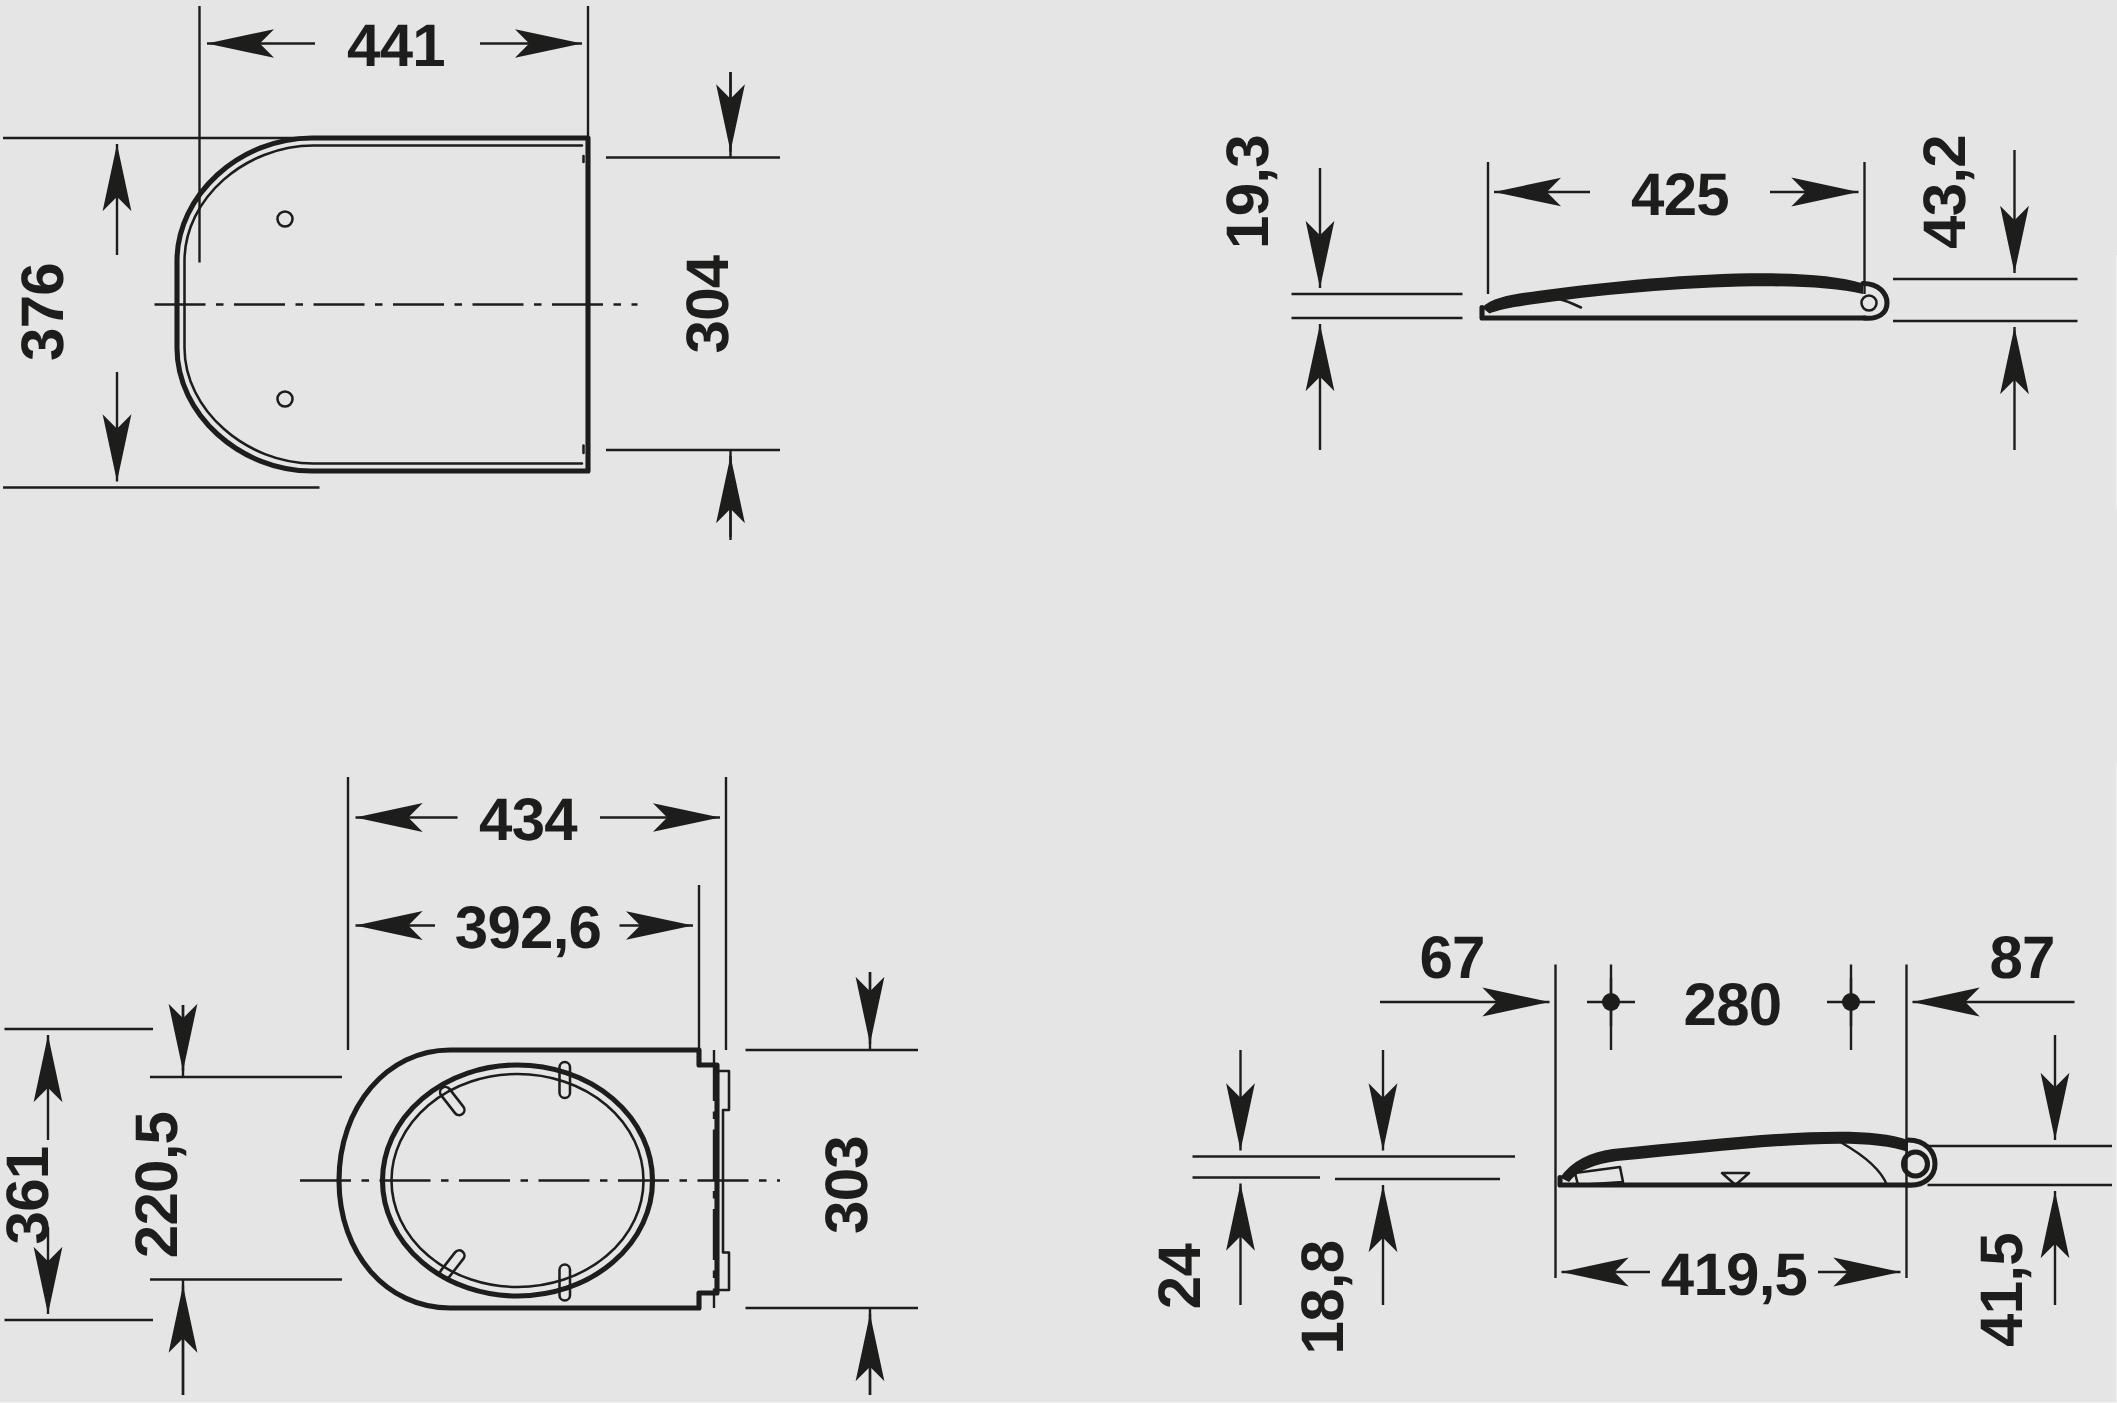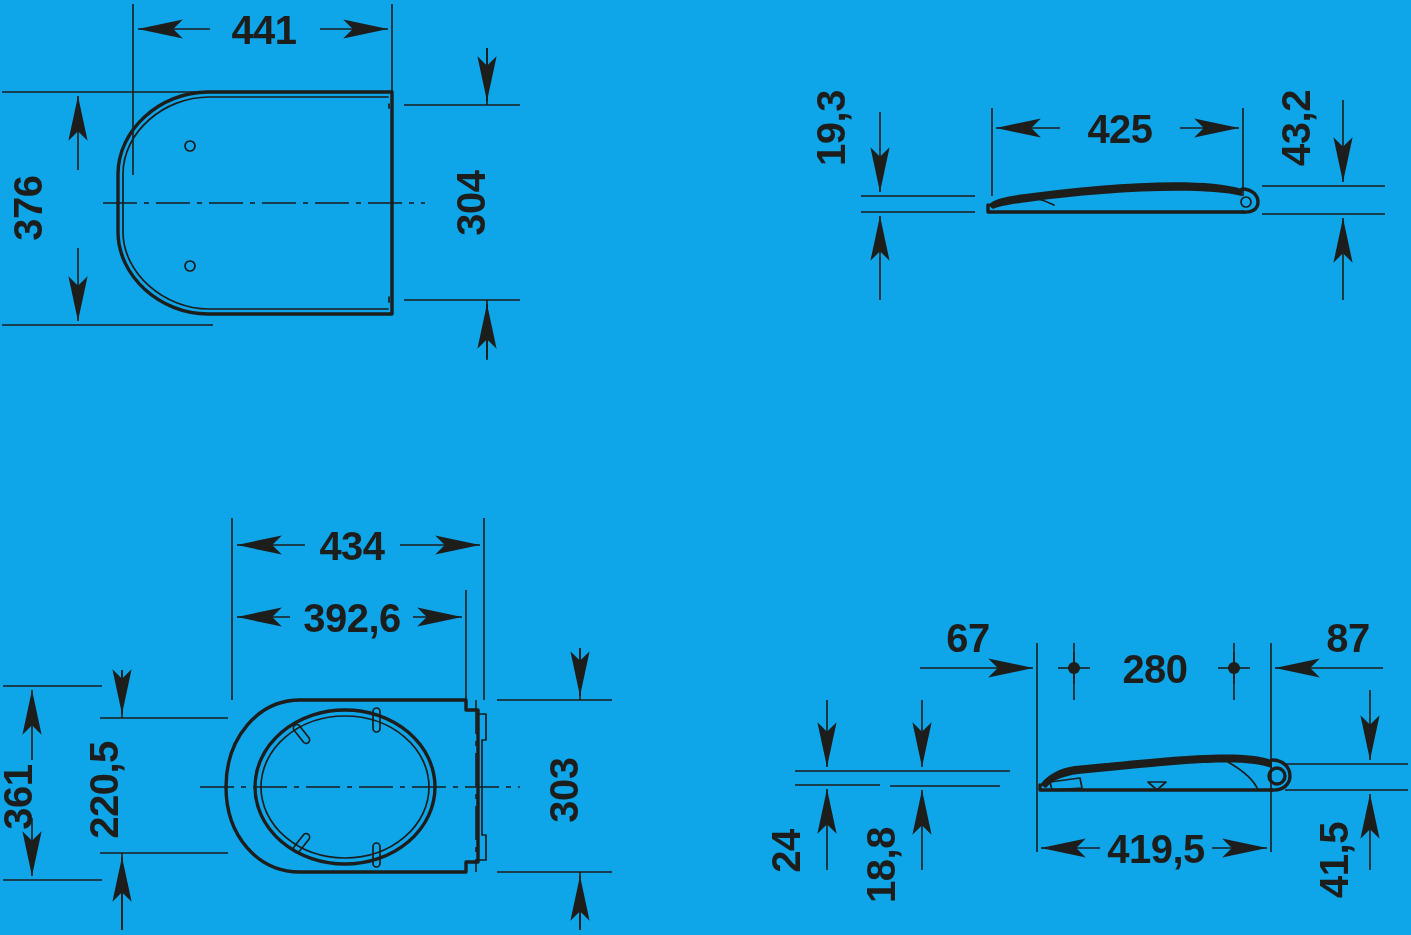--- a/index.html
+++ b/index.html
@@ -8,21 +8,21 @@
     padding: 0;
     background: #ffffff;
   }
   body {
     font-family: "Liberation Sans", sans-serif;
   }
   #sheet {
     position: relative;
     width: 1411px;
     height: 935px;
-    background: #0ea5e9;
+    background: #e5e5e5;
     overflow: hidden;
   }
   #sheet svg {
     display: block;
   }
   .dimtext {
     font-family: "Liberation Sans", sans-serif;
     font-weight: bold;
     font-size: 40px;
     fill: #1d1d1b;

